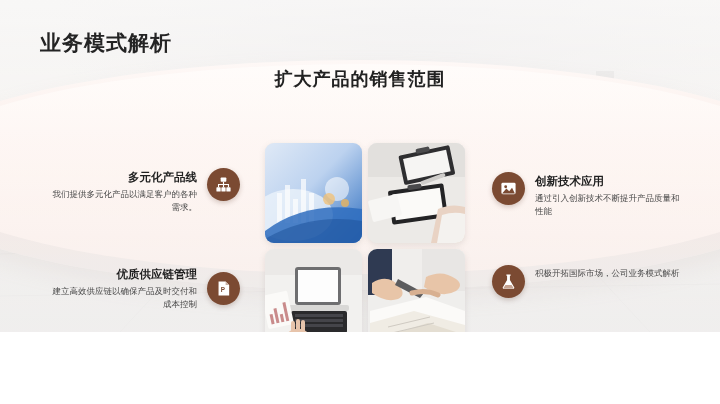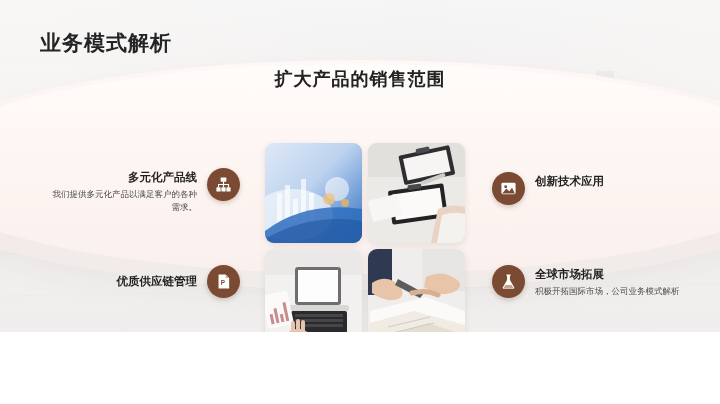--- a/index.html
+++ b/index.html
@@ -347,49 +347,50 @@
         <rect x="9" y="16" width="6" height="6" rx="1" fill="#ffffff" stroke="none"></rect>
         <rect x="16" y="16" width="6" height="6" rx="1" fill="#ffffff" stroke="none"></rect>
         <path d="M12 8 v4 M5 16 v-4 h14 v4 M12 12 v4" stroke="#ffffff" stroke-width="1.6"></path>
       </svg>
     </div>
   </div>
 
   <div class="feature left f2">
     <div class="f-text">
       <div class="f-title">优质供应链管理</div>
+      <div class="f-desc">建立高效供应链以确保产品及时交付和成本控制</div>
     </div>
     <div class="f-icon">
       <svg width="17" height="17" viewBox="0 0 24 24">
         <path d="M5 2 h10 l5 5 v15 a0 0 0 0 1 0 0 h-15 z" fill="#ffffff"></path>
         <path d="M15 2 v5 h5 z" fill="#c9b0a2"></path>
         <text x="11" y="17" font-family="Liberation Sans, sans-serif" font-size="9" font-weight="bold" fill="#7b4a32" text-anchor="middle">P</text>
       </svg>
     </div>
   </div>
 
   <div class="feature right f3">
     <div class="f-icon">
       <svg width="17" height="17" viewBox="0 0 24 24">
         <rect x="2" y="4" width="20" height="16" rx="2" fill="#ffffff"></rect>
         <circle cx="8" cy="9.5" r="2" fill="#7b4a32"></circle>
         <path d="M3 19 l6 -7 l4 4 l4 -5 l4 8 z" fill="#7b4a32"></path>
       </svg>
     </div>
     <div class="f-text">
       <div class="f-title">创新技术应用</div>
+      <div class="f-desc">通过引入创新技术不断提升产品质量和性能</div>
     </div>
   </div>
 
   <div class="feature right f4">
     <div class="f-icon">
       <svg width="17" height="17" viewBox="0 0 24 24">
         <path d="M9 2 h6 v2 h-1 v6 l6 10 a1.6 1.6 0 0 1 -1.4 2.4 h-13.2 a1.6 1.6 0 0 1 -1.4 -2.4 l6 -10 v-6 h-1 z" fill="#ffffff"></path>
         <path d="M7.6 17 h8.8 l2.2 3.6 a1 1 0 0 1 -0.9 1.4 h-11.4 a1 1 0 0 1 -0.9 -1.4 z" fill="#c5a392"></path>
       </svg>
     </div>
     <div class="f-text">
-      <div class="f-title">全球市场拓展</div>
       <div class="f-desc">积极开拓国际市场，公司业务模式解析</div>
     </div>
   </div>
 
 </div>
 
 </body></html>

